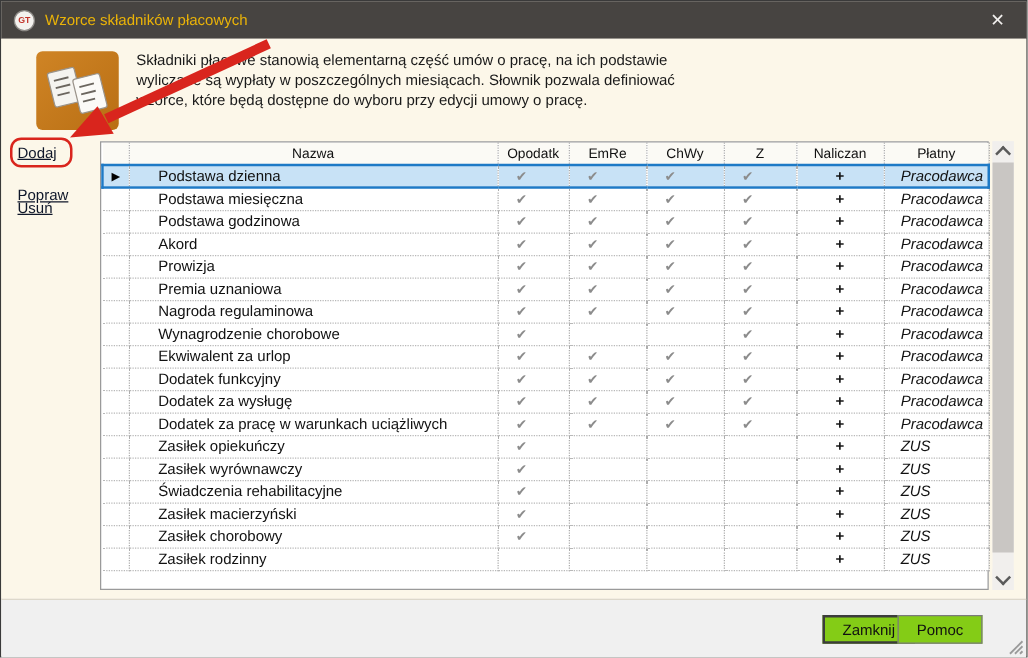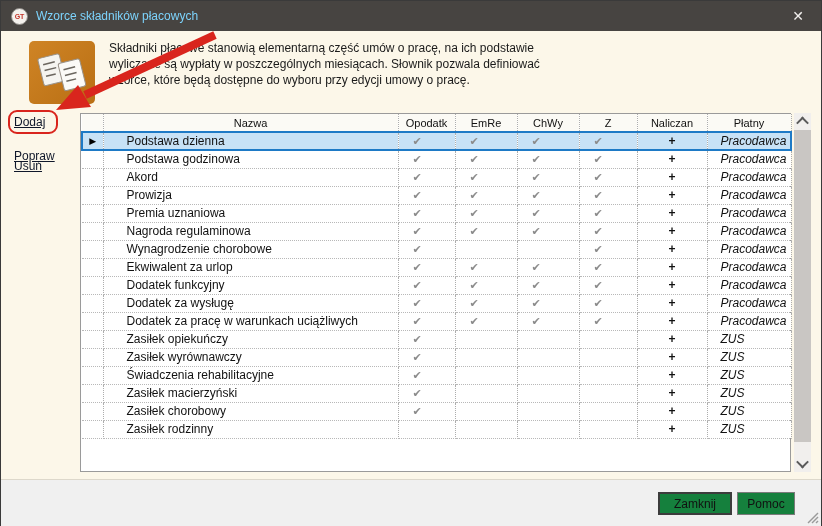--- a/index.html
+++ b/index.html
@@ -1,21 +1,21 @@
 <!DOCTYPE html>
 <html><head>
 <meta charset="utf-8">
 <style>
   html,body{margin:0;padding:0;}
   body{width:822px;height:526px;font-family:"Liberation Sans",sans-serif;overflow:hidden;}
   .window{position:relative;width:820px;height:524px;border:1px solid #3a3a3a;background:#FCF7E9;}
   
   .titlebar{position:absolute;left:0;top:0;width:100%;height:30px;background:#474441;display:flex;align-items:center;}
   .app-icon{width:17px;height:17px;border-radius:50%;background:#f4f2ee;margin-left:10px;display:flex;align-items:center;justify-content:center;font-size:7px;font-weight:bold;color:#c2342a;border:1px solid #8d8a86;box-sizing:border-box;}
-  .title-text{color:#7dd3fc;font-size:12px;margin-left:8px;}
+  .title-text{color:#eab308;font-size:12px;margin-left:8px;}
   .close-btn{position:absolute;right:0;top:0;width:46px;height:30px;display:flex;align-items:center;justify-content:center;color:#f2f0ee;font-size:14px;cursor:default;}
   
   .body{position:absolute;left:0;top:30px;width:820px;height:448px;background:#FCF7E9;}
   .icon-box{position:absolute;left:28px;top:10px;width:66px;height:63px;border-radius:5px;background:linear-gradient(135deg,#cf8425,#b96f14);display:flex;align-items:center;justify-content:center;}
   .desc{position:absolute;left:108px;top:9px;width:600px;font-size:12px;color:#1a1a1a;line-height:16px;}
   .links a{display:block;position:absolute;left:13px;font-size:12px;color:#0f172a;text-decoration:underline;cursor:pointer;}
   .lnk-0{top:84px;}.lnk-1{top:118px;}.lnk-2{top:128px;}
   .dodaj-ring{position:absolute;left:7px;top:79px;width:46px;height:20px;border:2px solid #d9251d;border-radius:9px;pointer-events:none;}
   .arrow-svg{position:absolute;left:0;top:0;width:260px;height:110px;pointer-events:none;z-index:5;}
   
@@ -34,23 +34,23 @@
   
   .scrollbar{position:absolute;left:793px;top:82px;width:17px;height:359px;background:#F1EFED;display:flex;flex-direction:column;align-items:center;}
   .sb-btn{width:17px;height:17px;display:flex;align-items:center;justify-content:center;background:#F1EFED;}
   .chev{width:7px;height:7px;border-left:2px solid #5a5a5a;border-top:2px solid #5a5a5a;}
   .chev.up{transform:rotate(45deg) translate(1px,1px);}
   .chev.down{transform:rotate(225deg) translate(1px,1px);}
   .sb-track{flex:1;width:17px;position:relative;}
   .sb-thumb{position:absolute;left:0;top:0;width:17px;height:96%;background:#C9C6C3;}
   
   .footer{position:absolute;left:0;top:478px;width:820px;height:46px;background:#F0F0F0;border-top:1px solid #ddd8cb;}
-  .btn{position:absolute;top:12px;height:23px;background:#15803d;border:1px solid #7a7a7a;font-size:12px;font-family:"Liberation Sans",sans-serif;color:#111;box-sizing:border-box;}
+  .btn{position:absolute;top:12px;height:23px;background:#84cc16;border:1px solid #7a7a7a;font-size:12px;font-family:"Liberation Sans",sans-serif;color:#111;box-sizing:border-box;}
   .btn-close{left:657px;width:74px;border:2px solid #3c3c3c;}
-  .btn-help{left:736px;width:58px;}
+  .btn-help{left:717px;width:68px;}
   .grip{position:absolute;right:2px;bottom:2px;width:13px;height:13px;}
 </style>
 </head>
 <body>
 
 <div class="window">
 
   <div class="titlebar">
     <div class="app-icon">GT</div>
     <div class="title-text">Wzorce składników płacowych</div>
@@ -124,20 +124,30 @@
               <td class="name">Podstawa dzienna</td>
               <td class="chk">✔</td>
               <td class="chk">✔</td>
               <td class="chk">✔</td>
               <td class="chk">✔</td>
               <td class="nal">+</td>
               <td class="pl">Pracodawca</td>
             </tr>
             <tr>
               <td class="selcol"></td>
+              <td class="name">Podstawa miesięczna</td>
+              <td class="chk">✔</td>
+              <td class="chk">✔</td>
+              <td class="chk">✔</td>
+              <td class="chk">✔</td>
+              <td class="nal">+</td>
+              <td class="pl">Pracodawca</td>
+            </tr>
+            <tr>
+              <td class="selcol"></td>
               <td class="name">Podstawa godzinowa</td>
               <td class="chk">✔</td>
               <td class="chk">✔</td>
               <td class="chk">✔</td>
               <td class="chk">✔</td>
               <td class="nal">+</td>
               <td class="pl">Pracodawca</td>
             </tr>
             <tr>
               <td class="selcol"></td>

